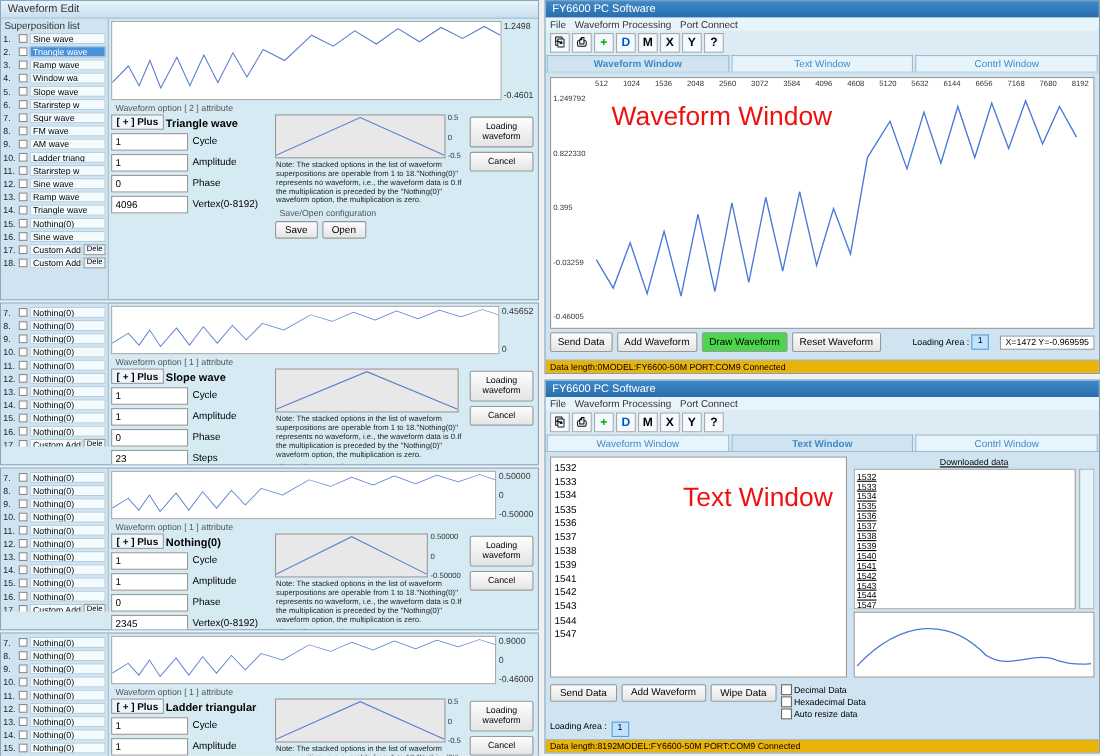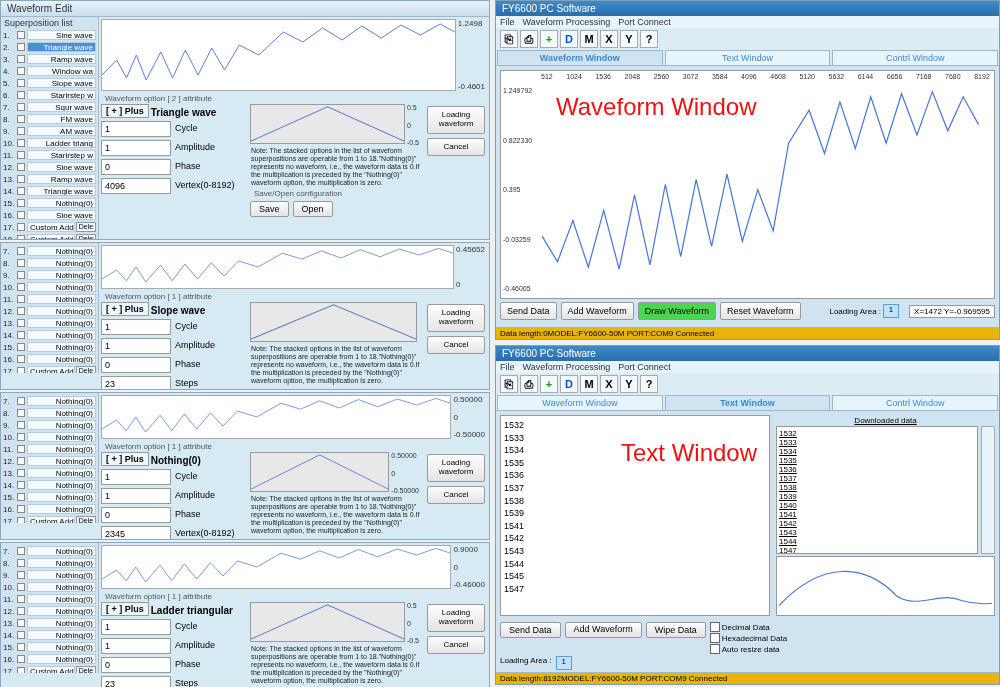--- a/index.html
+++ b/index.html
@@ -2,30 +2,30 @@
 <html><head>
 <meta charset="utf-8">
 <style>
 * { box-sizing: border-box; margin: 0; padding: 0; font-family: Arial, sans-serif; }
 body { background: #f0f0f0; width: 1000px; height: 687px; overflow: hidden; font-size: 9px; }
 .layout { display: grid; grid-template-columns: 490px 505px; gap: 5px; }
 .left-col { display: flex; flex-direction: column; gap: 2px; }
 .right-col { display: flex; flex-direction: column; gap: 5px; }
 
 
-.we-panel { background: #d6eaf3; border: 1px solid #8aa9bf; height: 240px; overflow: hidden; }
+.we-panel { background: #d6eaf3; border: 1px solid #8aa9bf; height: 273px; overflow: hidden; }
 .we-panel.short { height: 148px; }
 .we-title { background: linear-gradient(#e8f4fb,#c8def0); padding: 2px 6px; font-size: 10px; color: #333; border-bottom: 1px solid #9fb9cc; }
 .we-body { display: flex; height: calc(100% - 16px); }
 .super-list { width: 98px; background: #cfe4f0; border-right: 1px solid #a2bccf; overflow: hidden; }
 .super-title { font-size: 9px; padding: 1px 3px; color: #333; }
 .super-row { display: flex; align-items: center; padding: 0 2px; height: 12px; white-space: nowrap; overflow: hidden; }
 .super-num { width: 14px; font-size: 8px; color: #222; }
 .sq { width: 8px; height: 8px; border: 1px solid #888; background: #fff; margin-right: 2px; }
-.super-name { flex: 1; font-size: 8px; background: #f3fbff; border: 1px solid #b5cddd; padding: 0 2px; white-space: nowrap; overflow: hidden; height: 10px; line-height: 10px; text-align: right; }
+.super-name { flex: 1; font-size: 8px; background: #f3fbff; border: 1px solid #b5cddd; padding: 0 2px; white-space: nowrap; overflow: hidden; height: 10px; line-height: 10px; }
 .super-name.sel { background: #4a90d9; color: #fff; }
 .super-btn { width: 20px; height: 10px; font-size: 7px; border: 1px solid #999; background: #eef6fc; margin-left: 1px; line-height: 8px; text-align: center; }
 
 .we-main { flex: 1; display: flex; flex-direction: column; padding: 2px; }
 .preview-area { display: flex; margin-bottom: 2px; }
 .preview-box { flex: 1; height: 72px; background: #fff; border: 1px solid #aaa; position: relative; }
 .preview-box.short { height: 44px; }
 .yax { display: flex; flex-direction: column; justify-content: space-between; padding: 0 2px; font-size: 8px; color: #333; }
 .opt-label { font-size: 8px; color: #555; padding: 1px 4px; }
 
@@ -737,21 +737,20 @@
                 <div>1534</div>
                 <div>1535</div>
                 <div>1536</div>
                 <div>1537</div>
                 <div>1538</div>
                 <div>1539</div>
                 <div>1541</div>
                 <div>1542</div>
                 <div>1543</div>
                 <div>1544</div>
-                <div>1545</div>
                 <div>1547</div>
               </div>
         <div class="red-label" style="top:20px;left:120px;font-size:24px">Text Window</div>
       </div>
       <div class="dl-data">
         <div class="dl-head">Downloaded data</div>
         <div style="display:flex;flex:1;gap:3px;overflow:hidden">
           <div class="dl-list" id="dlvals">
                   <div>1532</div>
                   <div>1533</div>

